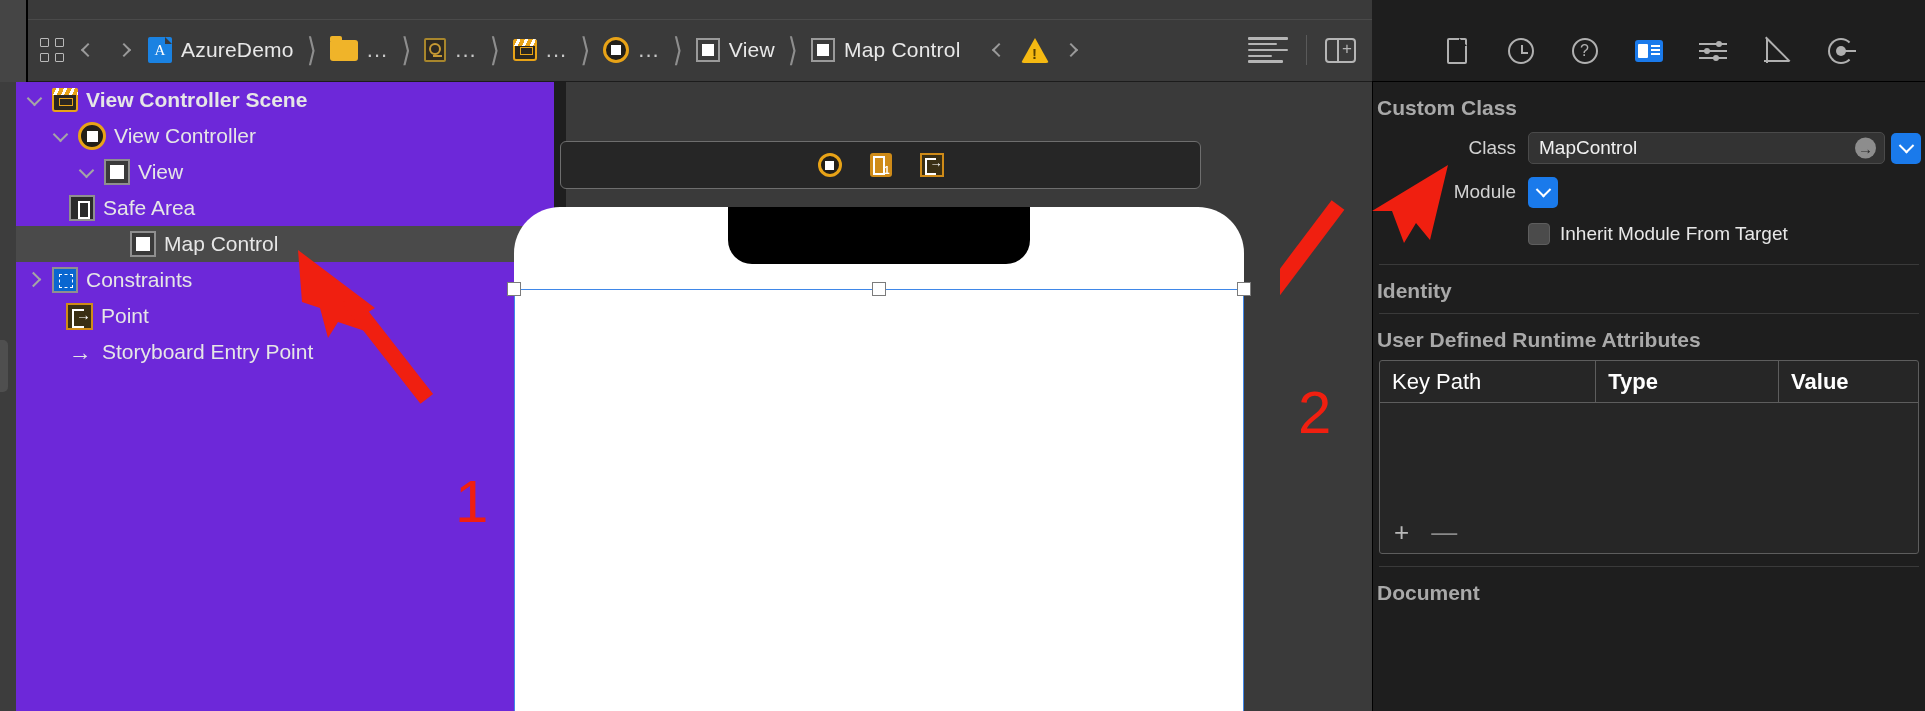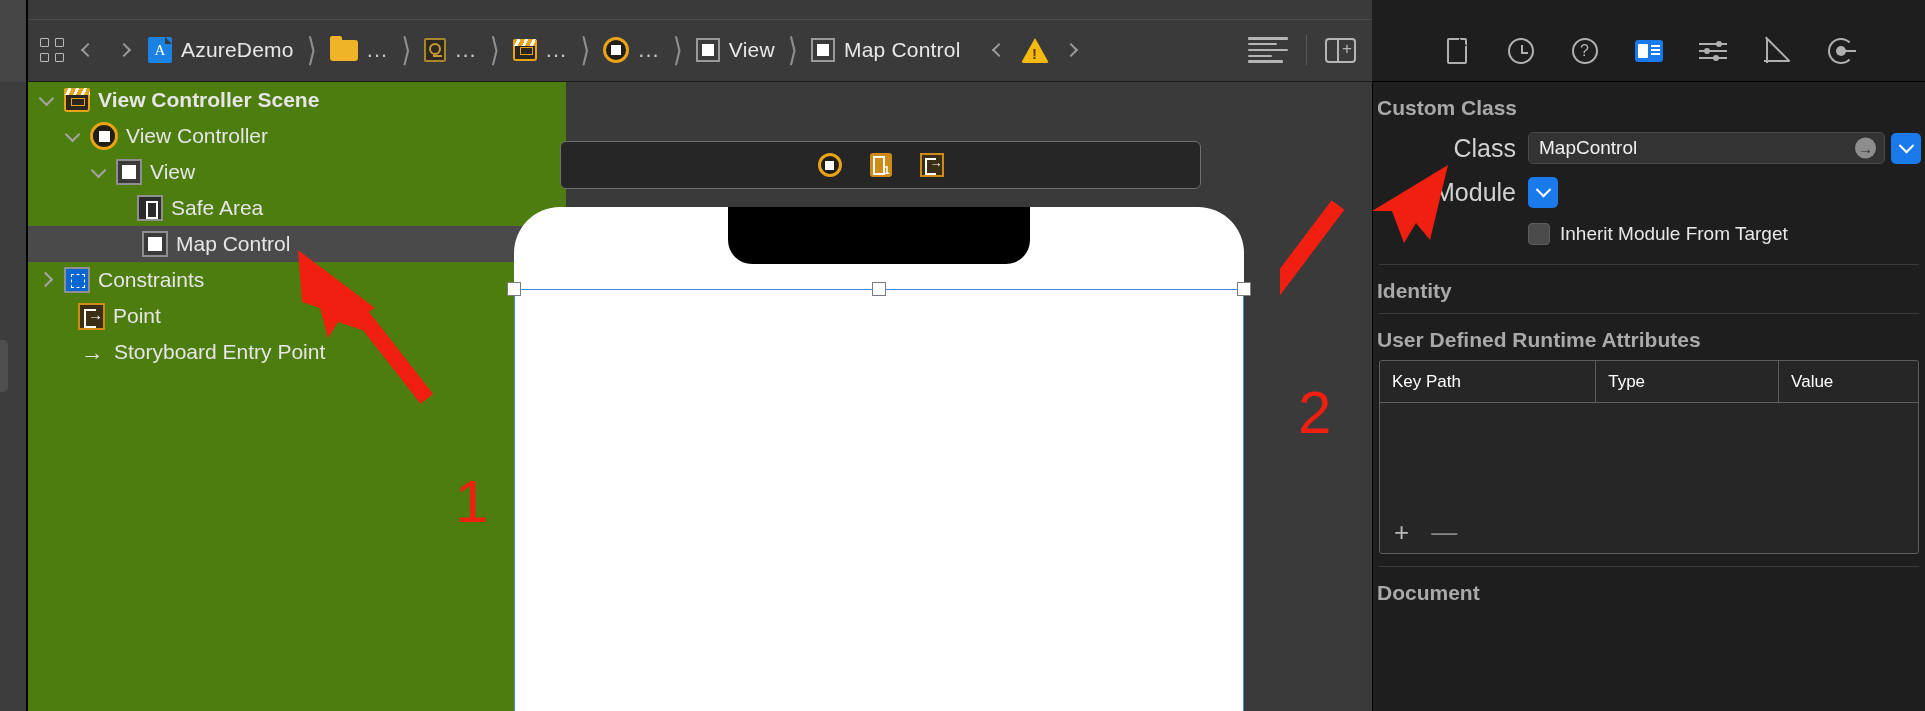--- a/index.html
+++ b/index.html
@@ -198,21 +198,21 @@
   .rail-handle {
     position:absolute; left:-8px; top:258px; width:16px; height:52px;
     background:#4f4f4f; border-radius:5px;
   }
   .rail-divider {
     position:absolute; left:26px; top:82px; width:2px; height:629px; background:#000;
   }
 
   
   .navigator {
-    position:absolute; left:28px; top:82px; width:538px; height:629px; background:#4d7c0f;
+    position:absolute; left:16px; top:82px; width:538px; height:629px; background:#6d28d9;
   }
   .tree-row {
     position:relative; height:36px; display:flex; align-items:center; gap:8px;
     padding-left:10px; color:#e6e6e6; font-size:21px; white-space:nowrap;
   }
   .tree-row.selected { background:#4a4a4a; }
   .disc {
     width:18px; height:18px; position:relative; flex:none;
   }
   .disc.open::after, .disc.closed::after {
@@ -285,21 +285,21 @@
   
   .inspector {
     position:absolute; left:1372px; top:82px; width:553px; height:629px; background:#1e1e1e;
     border-left:1px solid #000;
   }
   .insp-title {
     color:#a9a9a9; font-size:21px; font-weight:bold; padding:14px 0 0 4px;
   }
   .row { display:flex; align-items:center; height:44px; }
   .row .lbl {
-    color:#d2d2d2; font-size:25px; text-align:right; width:155px; padding-right:12px; flex:none;
+    color:#d2d2d2; font-size:19px; text-align:right; width:155px; padding-right:12px; flex:none;
   }
   .field {
     position:relative; flex:1; height:32px; background:#333333; border:1px solid #4a4a4a;
     border-radius:5px; display:flex; align-items:center; padding:0 10px;
     color:#f0f0f0; font-size:19px; margin-right:6px;
   }
   .field.empty { background:#2b2b2b; }
   .arrow-circle {
     position:absolute; right:8px; top:50%; transform:translateY(-50%);
     width:21px;height:21px;border-radius:50%;background:#8d8d8d;
@@ -318,23 +318,23 @@
     width:22px;height:22px;background:#4b4b4b;border:1px solid #5e5e5e;border-radius:4px;margin-right:10px;flex:none;
   }
   .chk-label { color:#e7e7e7; font-size:19px; }
   .hr { height:1px; background:#3a3a3a; margin:10px 6px 0 6px; }
 
   .udra-table {
     margin:8px 6px 0 6px; border:1px solid #5d5d5d; border-radius:3px; background:#262626;
   }
   .udra-head { display:flex; height:42px; border-bottom:1px solid #5d5d5d; }
   .udra-head div {
-    color:#fff; font-size:17px; display:flex; align-items:center; padding-left:12px;
-  }
-  .udra-head div + div { border-left:1px solid #5d5d5d; }
+    color:#fff; font-size:22px; display:flex; align-items:center; padding-left:12px;
+  }
+  .udra-head div + div { border-left:1px solid #5d5d5d;font-weight:bold; }
   .c1 { width:40%; } .c2 { width:34%; } .c3 { width:26%; }
   .udra-body { height:108px; }
   .udra-foot { height:42px; display:flex; align-items:center; gap:22px; padding-left:14px; }
   .pm { color:#b9b9b9; font-size:26px; line-height:1; }
   .pm.minus { color:#8a8a8a; }
 
   
   .anno { position:absolute; pointer-events:none; }
   .anno-num {
     position:absolute; color:#f01f10; font-size:60px; font-weight:500;
@@ -485,21 +485,21 @@
       <span class="t-ic t-vc"></span>
       <span>View Controller</span>
     </div>
 
     <div class="tree-row" style="padding-left:62px">
       <span class="disc open"></span>
       <span class="t-ic t-view"></span>
       <span>View</span>
     </div>
 
-    <div class="tree-row" style="padding-left:109px">
+    <div class="tree-row" style="padding-left:53px">
       <span class="t-ic t-safe"></span>
       <span>Safe Area</span>
     </div>
 
     <div class="tree-row selected" style="padding-left:114px">
       <span class="t-ic t-view"></span>
       <span>Map Control</span>
     </div>
 
     <div class="tree-row" style="">

